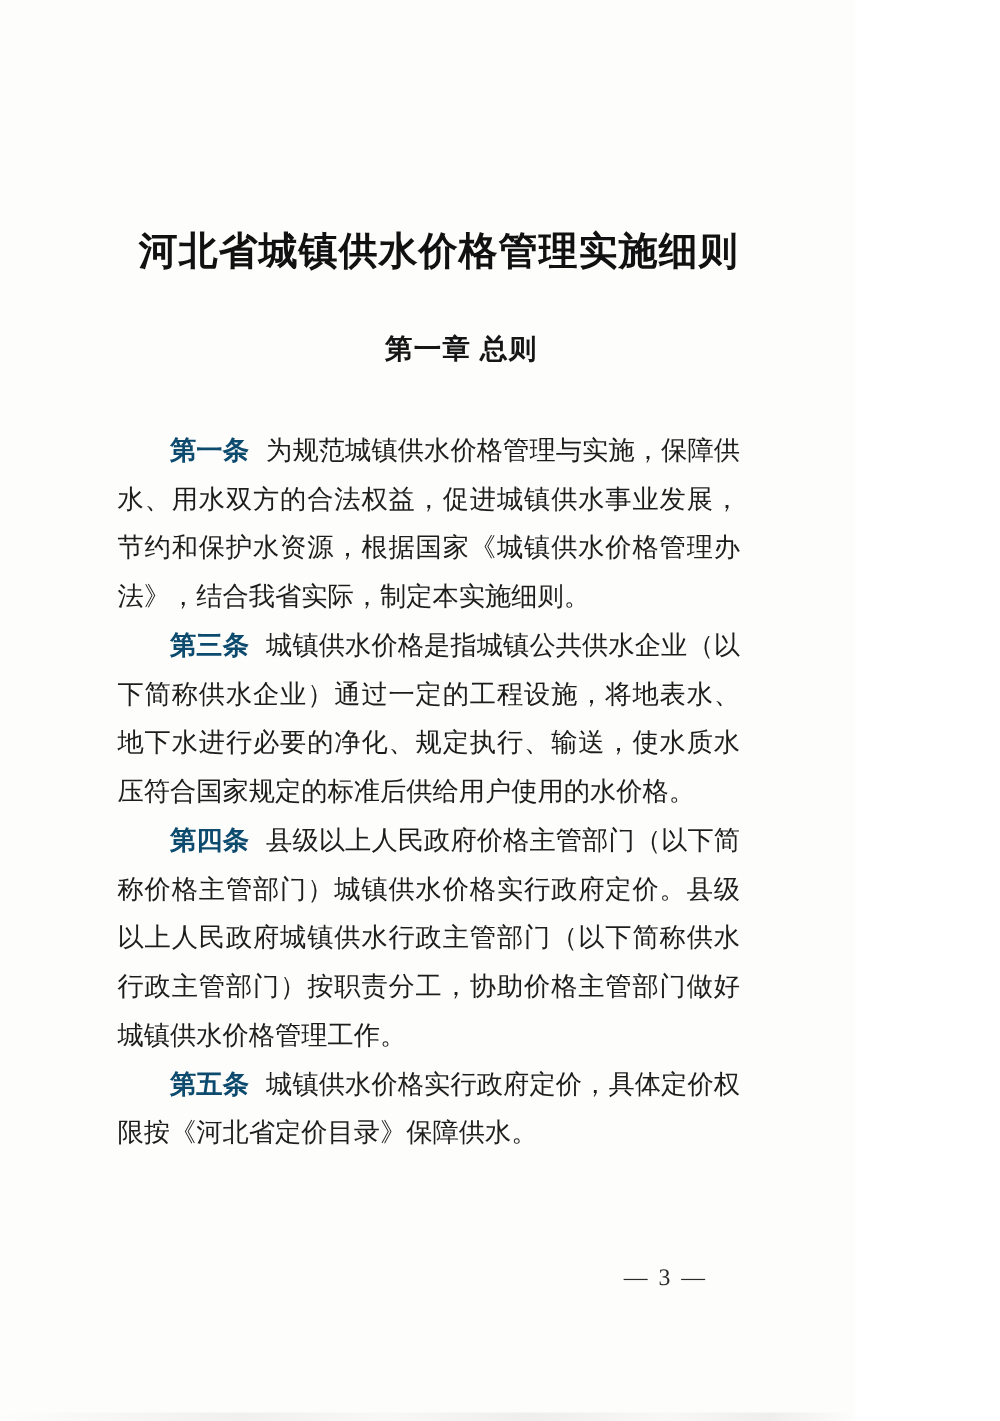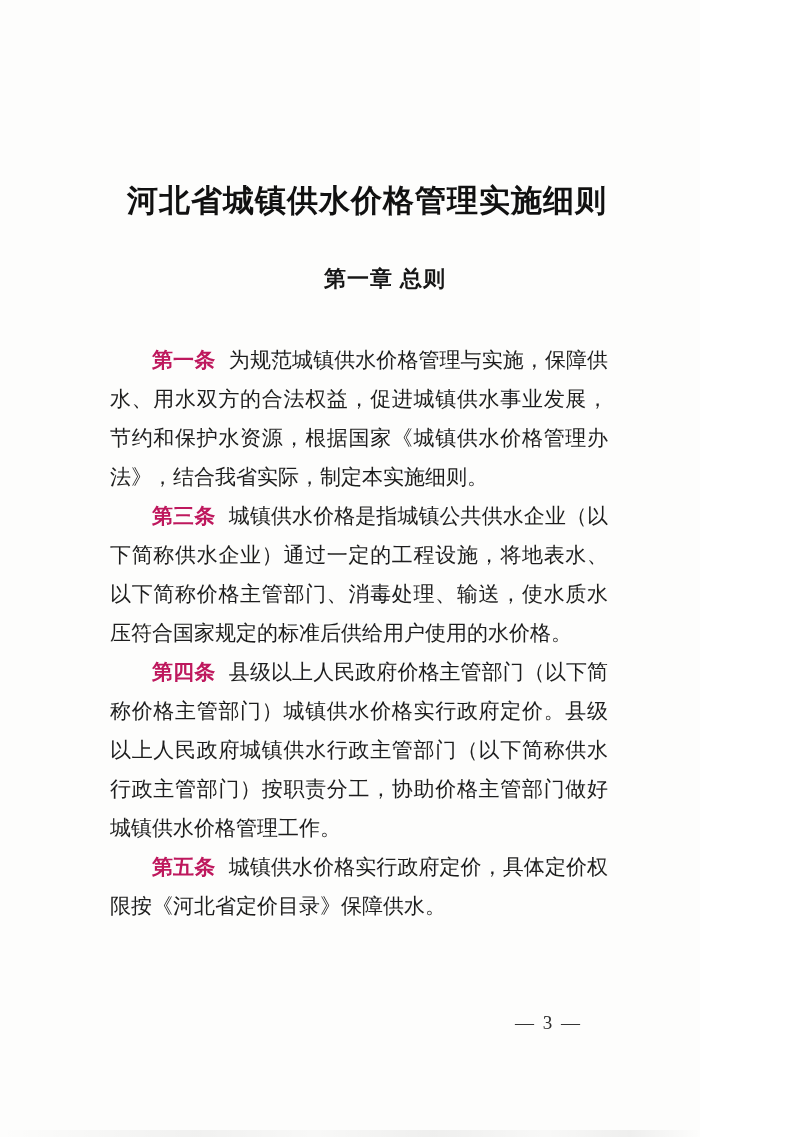--- a/index.html
+++ b/index.html
@@ -8,21 +8,20 @@
     background: #ffffff;
   }
   .page {
     position: relative;
     width: 684px;
     height: 1137px;
     background: #fdfdfc;
     overflow: hidden;
     color: #1c1c1c;
     font-family: "Liberation Serif", "DejaVu Serif", serif;
-    padding-left: 16px;
   }
   .doc-title {
     margin: 0;
     padding-top: 184px;
     position: relative;
     left: 9px;
     text-align: center;
     font-size: 31px;
     line-height: 34px;
     font-weight: bold;
@@ -49,21 +48,21 @@
     text-align: justify;
     color: #1d1d1d;
   }
   .article {
     margin: 0;
     text-indent: 2em;
   }
   .article-label {
     font-weight: bold;
     margin-right: 0.65em;
-    color: #be185d;
+    color: #0c4a6e;
   }
   .page-number {
     position: absolute;
     top: 1012px;
     right: 118px;
     font-size: 19px;
     letter-spacing: 2px;
     color: #2a2a2a;
     font-family: "Liberation Serif", "DejaVu Serif", serif;
   }
@@ -95,21 +94,21 @@
   <h2 class="chapter-heading">第一章 总则</h2>
 
   <div class="doc-body">
 
     <p class="article">
       <span class="article-label">第一条</span><span class="article-text">为规范城镇供水价格管理与实施，保障供水、用水双方的合法权益，促进城镇供水事业发展，节约和保护水资源，根据国家《城镇供水价格管理办法》，结合我省实际，制定本实施细则。</span>
     </p>
 
 
     <p class="article">
-      <span class="article-label">第三条</span><span class="article-text">城镇供水价格是指城镇公共供水企业（以下简称供水企业）通过一定的工程设施，将地表水、以下简称价格主管部门、消毒处理、输送，使水质水压符合国家规定的标准后供给用户使用的水价格。</span>
+      <span class="article-label">第三条</span><span class="article-text">城镇供水价格是指城镇公共供水企业（以下简称供水企业）通过一定的工程设施，将地表水、地下水进行必要的净化、规定执行、输送，使水质水压符合国家规定的标准后供给用户使用的水价格。</span>
     </p>
 
     <p class="article">
       <span class="article-label">第四条</span><span class="article-text">县级以上人民政府价格主管部门（以下简称价格主管部门）城镇供水价格实行政府定价。县级以上人民政府城镇供水行政主管部门（以下简称供水行政主管部门）按职责分工，协助价格主管部门做好城镇供水价格管理工作。</span>
     </p>
 
     <p class="article">
       <span class="article-label">第五条</span><span class="article-text">城镇供水价格实行政府定价，具体定价权限按《河北省定价目录》保障供水。</span>
     </p>
 

